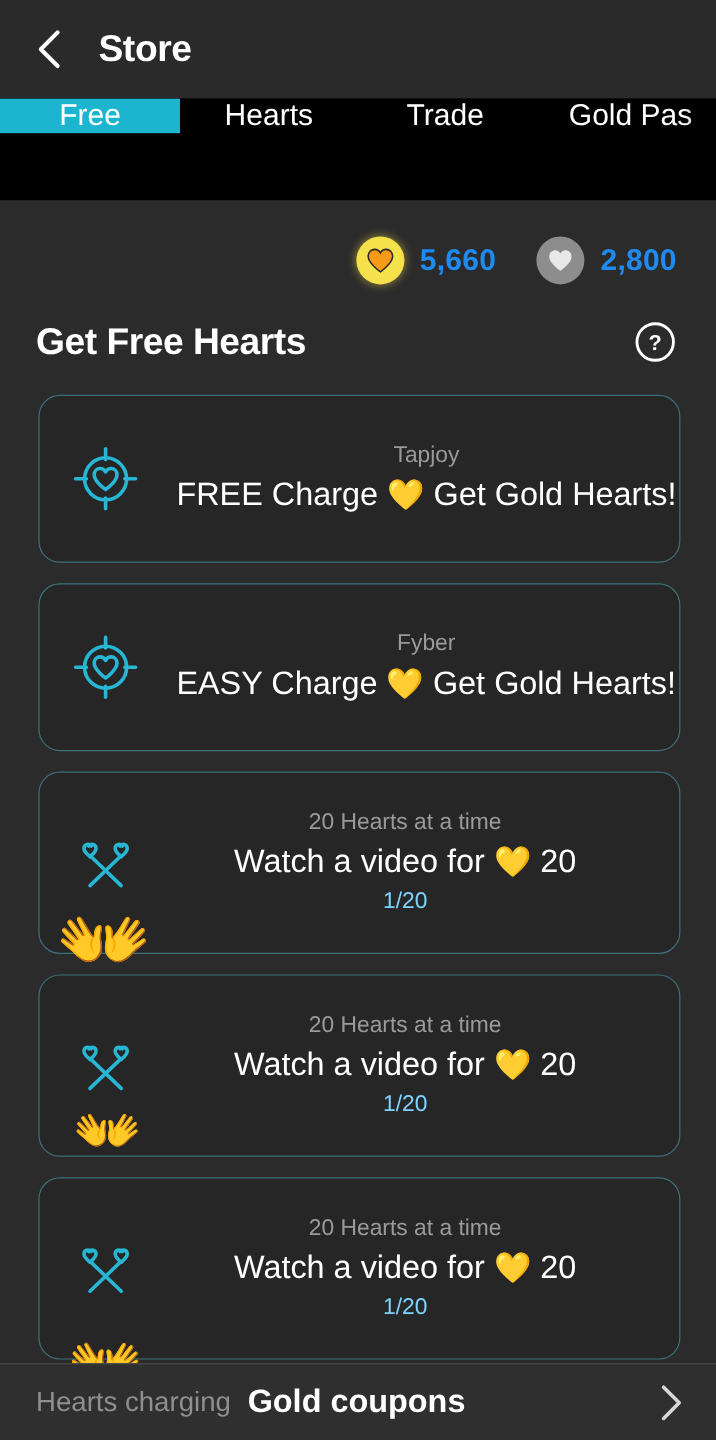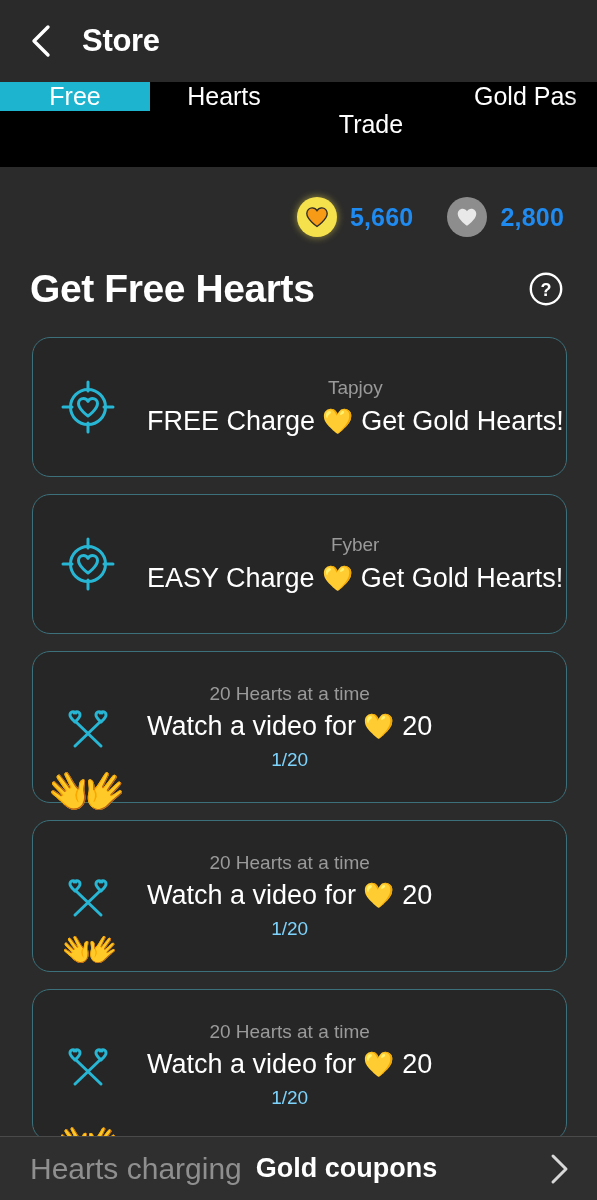--- a/index.html
+++ b/index.html
@@ -17,68 +17,68 @@
     display:flex; align-items:center; padding-left:26px; gap:26px;
   }
   .back-icon { width:30px; height:34px; display:block; cursor:pointer; }
   .header-title { color:#ffffff; font-size:31px; font-weight:bold; letter-spacing:-0.3px; }
 
   
   .tabbar { height:85px; flex:0 0 auto; background:#000000; display:flex; align-items:flex-start; overflow:hidden; }
   .tab { display:flex; align-items:center; justify-content:center; color:#ffffff; font-size:25px; white-space:nowrap; }
   .tab.free { width:150px; background:#1cb4cf; flex:0 0 150px; }
   .tab.hearts { flex:0 0 148px; }
-  .tab.trade { flex:0 0 146px;margin-top:28px; }
+  .tab.trade { flex:0 0 146px; }
   .tab.goldpass { flex:0 0 160px; justify-content:flex-start; padding-left:30px;
       -webkit-mask-image:linear-gradient(to right,#000 0,#000 78%,rgba(0,0,0,.25) 100%);
       mask-image:linear-gradient(to right,#000 0,#000 78%,rgba(0,0,0,.25) 100%); }
 
   
   .body { flex:1 1 auto; background:#2b2b2b; position:relative; overflow:hidden; }
 
   .currency-row { display:flex; justify-content:flex-end; align-items:center; gap:22px; padding:30px 33px 0 0; }
   .cur { display:flex; align-items:center; gap:13px;margin-left:12px; }
   .coin { width:40px; height:40px; border-radius:50%; display:flex; align-items:center; justify-content:center; }
   .coin.gold { background:#f5e14b; box-shadow:0 0 7px 1px rgba(245,225,75,.45); }
   .coin.grey { background:#8d8d8d; }
   .coin svg { display:block; }
   .cur-val { color:#1f8bf0; font-size:25px; font-weight:bold; letter-spacing:0.2px; }
 
   .section-head { display:flex; align-items:center; justify-content:space-between; padding:30px 33px 0 30px; }
-  .section-title { color:#ffffff; font-size:39px; font-weight:bold; letter-spacing:-0.4px; }
+  .section-title { color:#ffffff; font-size:31px; font-weight:bold; letter-spacing:-0.4px; }
   .help-icon { width:36px; height:36px; cursor:pointer; }
 
   
   .cards { padding:26px 30px 0 32px; display:flex; flex-direction:column; gap:17px;text-align:center; }
   .card {
     position:relative; border:1.6px solid #3c717b; border-radius:18px;
     background:#262626; min-height:140px;
     display:flex; align-items:center; padding:0 0 0 26px; cursor:pointer;
   }
-  .card.video { min-height:152px; }
+  .card.video { min-height:152px;gap:48px; }
   .card-icon { width:58px; height:58px; flex:0 0 58px; margin-right:30px; }
   .card-text { display:flex; flex-direction:column; justify-content:center; gap:2px; }
   .card-sub { color:#9a9a9a; font-size:19px; line-height:1.35; }
   .card-title { color:#ffffff; font-size:27px; line-height:1.35; white-space:nowrap; }
   .card-prog { color:#7dd3fc; font-size:19px; line-height:1.4; }
   .heart-inline { font-size:25px; }
 
   .hands { position:absolute; left:14px; pointer-events:none; line-height:1; }
   .hands.h1 { bottom:-22px; font-size:64px; }
   .hands.h2 { bottom:-2px;  left:28px; font-size:46px; }
   .hands.h3 { bottom:-28px; left:24px; font-size:50px; }
 
   
   .bottombar {
     position:absolute; left:0; right:0; bottom:0; height:64px;
     background:#2f2f2f; border-top:1px solid #4a4a4a;
     display:flex; align-items:center; padding:0 24px 0 30px; gap:14px;
     overflow:hidden;
   }
-  .bb-muted { color:#8f8f8f; font-size:30px; white-space:nowrap; }
+  .bb-muted { color:#8f8f8f; font-size:23px; white-space:nowrap; }
   .bb-strong { color:#ffffff; font-size:27px; font-weight:bold; white-space:nowrap; }
   .bb-spacer { flex:1 1 auto; }
   .bb-chevron { width:26px; height:34px; flex:0 0 26px; }
 </style>
 </head>
 <body>
 
 <div class="screen">
 
   <div class="header">

